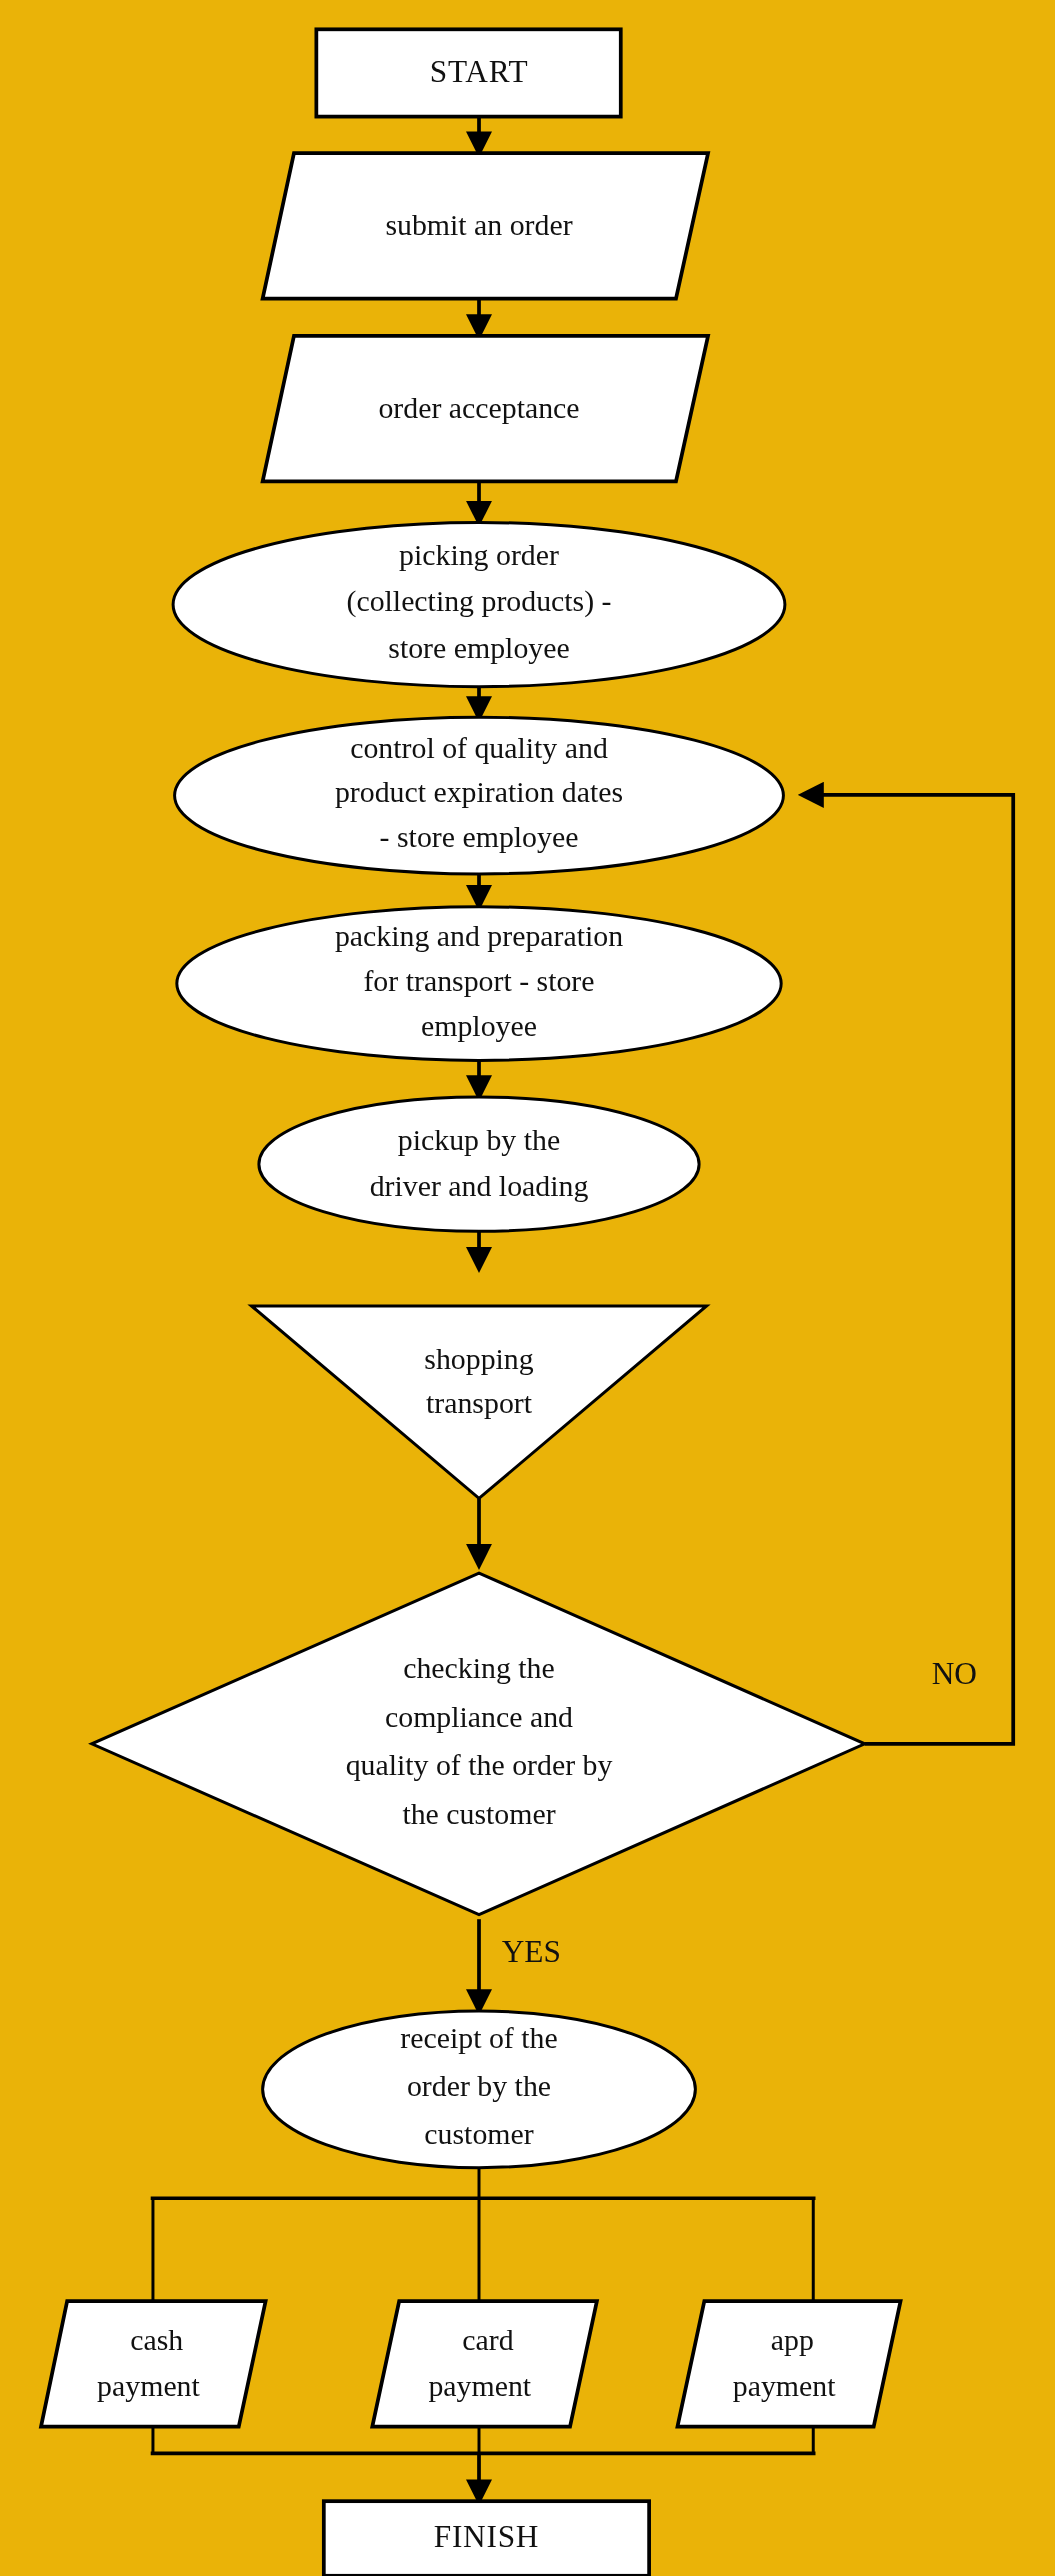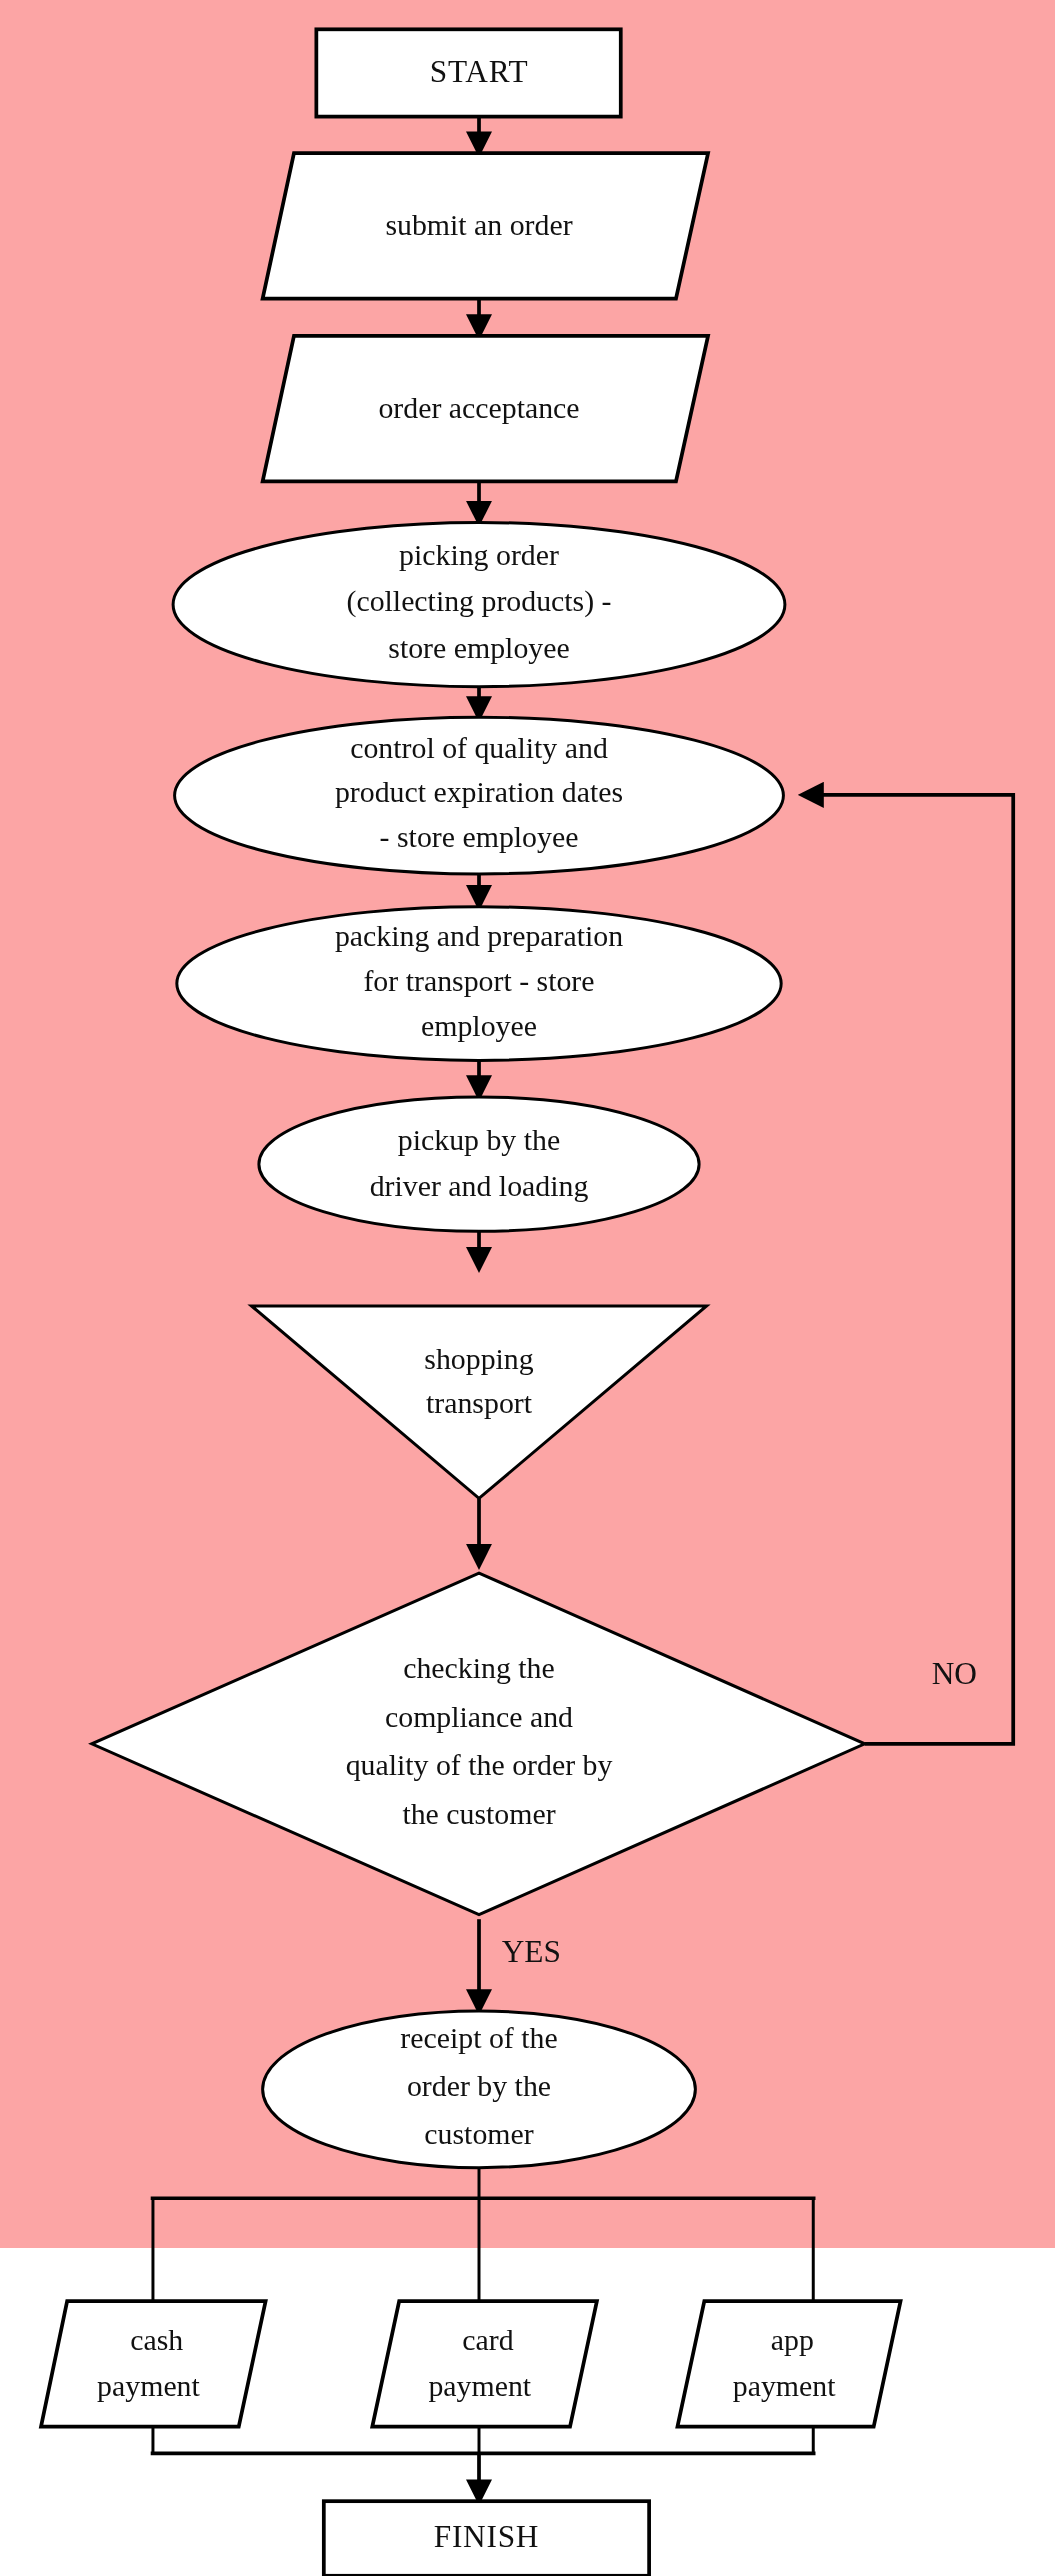--- a/index.html
+++ b/index.html
@@ -9,22 +9,22 @@
   }
   body {
     width: 1055px;
     height: 2576px;
     font-family: "Liberation Serif", "DejaVu Serif", serif;
     overflow: hidden;
   }
   #flowchart-root {
     position: relative;
     width: 1055px;
-    height: 2248px;
-    background: #fca5a5;
+    height: 2576px;
+    background: #eab308;
   }
   svg#flow-svg {
     position: absolute;
     top: 0;
     left: 0;
     width: 1055px;
     height: 2576px;
     display: block;
   }
   .shape-outline {

